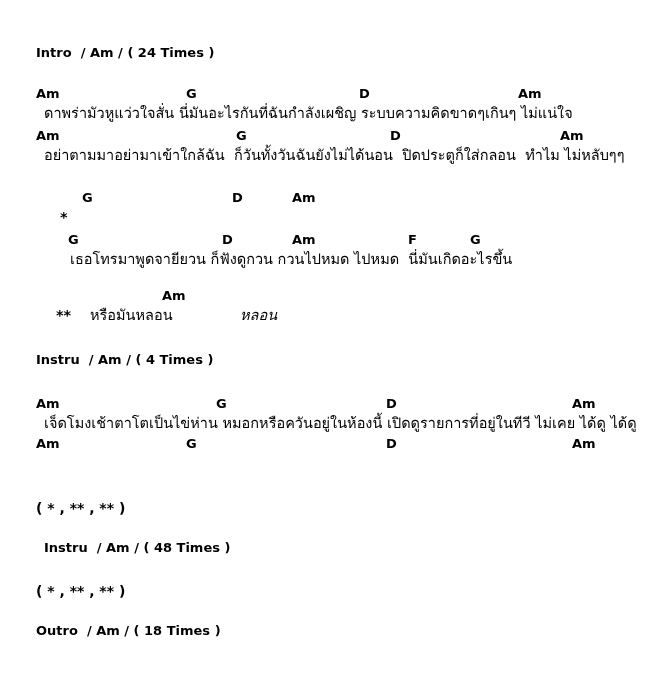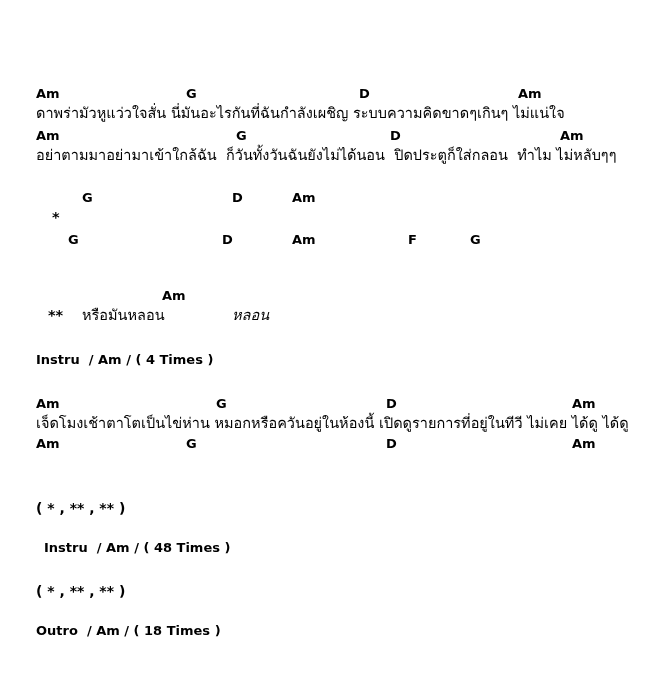--- a/index.html
+++ b/index.html
@@ -44,20 +44,21 @@
     position: relative;
     height: 22px;
   }
   .lyric {
     position: absolute;
     top: 0;
     font-size: 14.5px;
     line-height: 22px;
     white-space: pre;
     color: #000000;
+    margin-left: 8px;
   }
   .section {
     position: absolute;
     font-weight: bold;
     font-size: 13px;
     line-height: 18px;
     white-space: pre;
     color: #000000;
   }
   .marker {
@@ -67,20 +68,21 @@
     line-height: 22px;
     white-space: pre;
     color: #000000;
   }
 </style>
 </head>
 <body>
 
 <div class="sheet">
 
+  <div class="section" style="left:36px; top:44px;">Intro  / Am / ( 24 Times )</div>
 
   <div class="block" style="top:86px;">
     <div class="chordrow">
       <span class="chord" style="left:36px;">Am</span>
       <span class="chord" style="left:186px;">G</span>
       <span class="chord" style="left:359px;">D</span>
       <span class="chord" style="left:518px;">Am</span>
     </div>
     <div class="lyricrow">
       <span class="lyric" style="left:36px;">ดาพร่ามัวหูแว่วใจสั่น นี่มันอะไรกันที่ฉันกำลังเผชิญ ระบบความคิดขาดๆเกินๆ ไม่แน่ใจ</span>
@@ -110,20 +112,23 @@
     </div>
   </div>
 
   <div class="block" style="top:232px;">
     <div class="chordrow">
       <span class="chord" style="left:68px;">G</span>
       <span class="chord" style="left:222px;">D</span>
       <span class="chord" style="left:292px;">Am</span>
       <span class="chord" style="left:408px;">F</span>
       <span class="chord" style="left:470px;">G</span>
+    </div>
+    <div class="lyricrow">
+      <span class="lyric" style="left:62px;">เธอโทรมาพูดจายียวน ก็ฟังดูกวน กวนไปหมด ไปหมด  นี่มันเกิดอะไรขึ้น</span>
     </div>
   </div>
 
   <div class="block" style="top:288px;">
     <div class="chordrow">
       <span class="chord" style="left:162px;">Am</span>
     </div>
     <div class="lyricrow">
       <span class="lyric" style="left:48px; font-weight:bold;">**</span>
       <span class="lyric" style="left:82px;">หรือมันหลอน</span>

